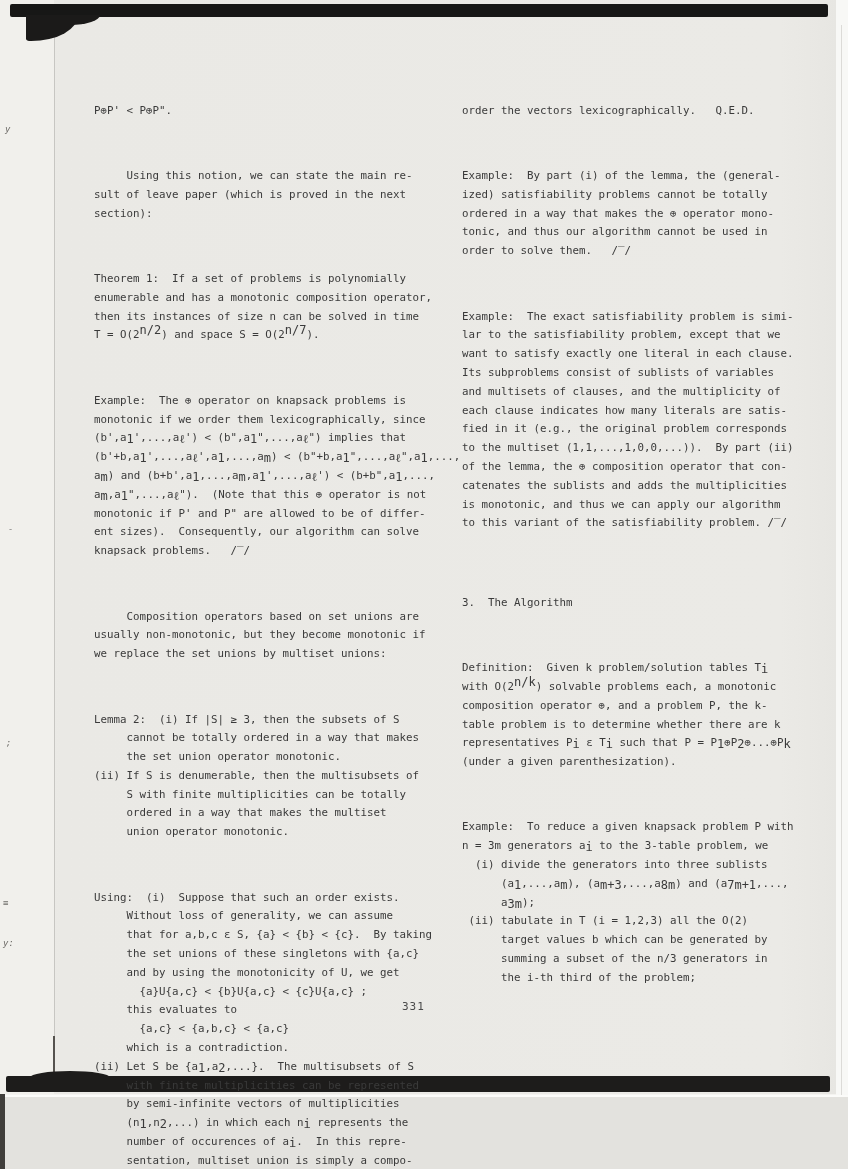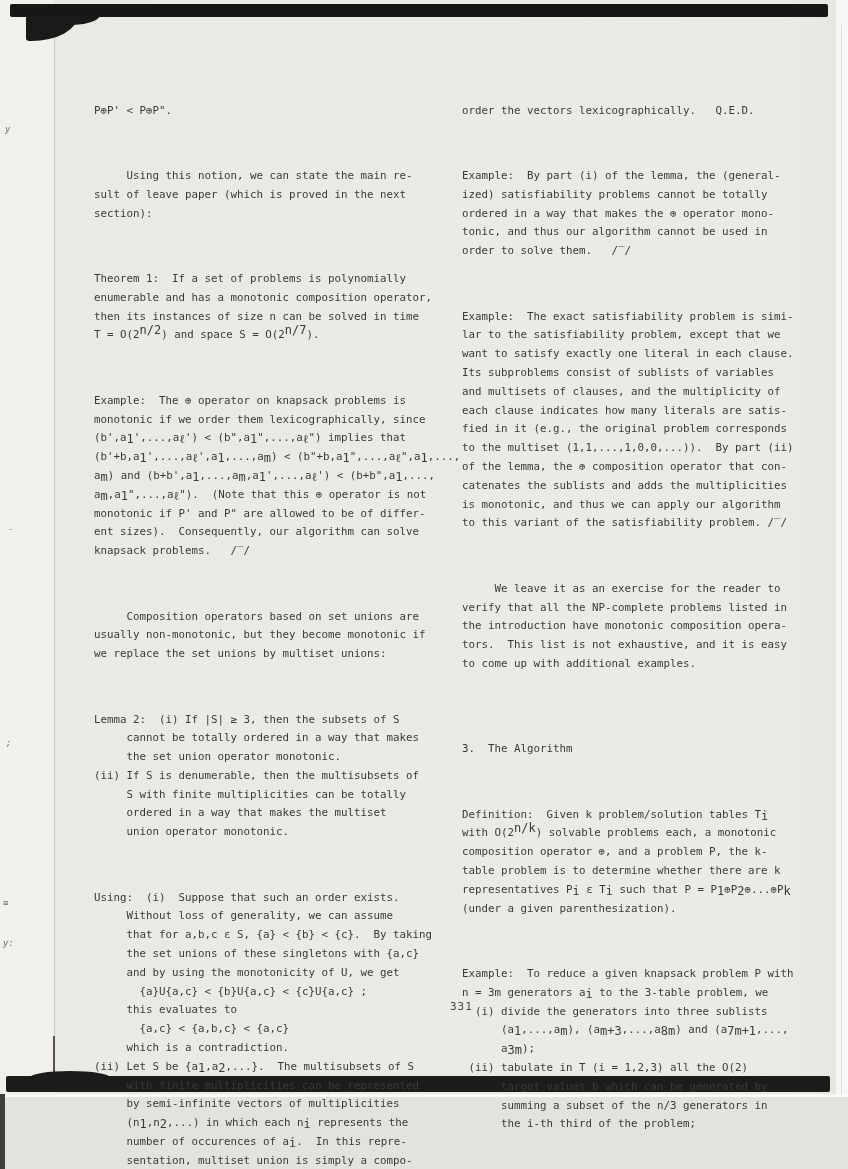--- a/index.html
+++ b/index.html
@@ -31,27 +31,27 @@
   .below{position:absolute;left:0;top:1095px;width:848px;height:74px;background:#e3e2de;border-top:2px solid #fbfbf9;}
   .left-sliver{position:absolute;left:0;top:1094px;width:5px;height:75px;background:#403e3b;}
 
   
   .col{position:absolute;color:#3a3a3a;font-size:10.8px;line-height:18.8px;
     white-space:pre;letter-spacing:0px;}
   .col-left{left:94px;top:64px;width:372px;}
   .col-right{left:462px;top:64px;width:366px;}
   .blk{margin:0 0 9px 0;}
   .blk:last-child{margin-bottom:0;}
-  .heading{margin-top:20px;margin-bottom:9px;}
+  .heading{margin-top:14px;margin-bottom:9px;}
   sub,sup{font-size:12px;line-height:0;}
   sub{vertical-align:-2px;}
   sup{vertical-align:4px;}
   .u{text-underline-offset:2.5px;text-align:center;}
 
-  .page-number{position:absolute;left:450px;top:1000px;color:#4a4a4a;font-size:11px;letter-spacing:1px;}
+  .page-number{position:absolute;left:402px;top:1000px;color:#4a4a4a;font-size:11px;letter-spacing:1px;}
 
   
   .mark{position:absolute;color:#6e6c68;font-size:9px;font-style:italic;}
   .m0{left:5px;top:124px;}
   .m1{left:8px;top:524px;color:#555;}
   .m2{left:6px;top:738px;}
   .m3{left:3px;top:898px;font-style:normal;}
   .m4{left:3px;top:938px;}
   .speck{position:absolute;left:309px;top:986px;width:2px;height:2px;background:#8a8884;border-radius:50%;}
 </style>
@@ -141,25 +141,20 @@
 want to satisfy exactly one literal in each clause.
 Its subproblems consist of sublists of variables
 and multisets of clauses, and the multiplicity of
 each clause indicates how many literals are satis-
 fied in it (e.g., the original problem corresponds
 to the multiset (1,1,...,1,0,0,...)).  By part (ii)
 of the lemma, the ⊕ composition operator that con-
 catenates the sublists and adds the multiplicities
 is monotonic, and thus we can apply our algorithm
 to this variant of the satisfiability problem. /‾/</div>
-    <div class="blk">     We leave it as an exercise for the reader to
-verify that all the NP-complete problems listed in
-the introduction have monotonic composition opera-
-tors.  This list is not exhaustive, and it is easy
-to come up with additional examples.</div>
     <div class="blk heading"><span class="u">3.  The Algorithm</span></div>
     <div class="blk"><span class="u">Definition</span>:  Given k problem/solution tables T<sub>i</sub>
 with O(2<sup>n/k</sup>) solvable problems each, a monotonic
 composition operator ⊕, and a problem P, the <span class="u">k-</span>
 <span class="u">table problem</span> is to determine whether there are k
 representatives P<sub>i</sub> ε T<sub>i</sub> such that P = P<sub>1</sub>⊕P<sub>2</sub>⊕...⊕P<sub>k</sub>
 (under a given parenthesization).</div>
     <div class="blk"><span class="u">Example</span>:  To reduce a given knapsack problem P with
 n = 3m generators a<sub>i</sub> to the 3-table problem, we
   (i) divide the generators into three sublists

